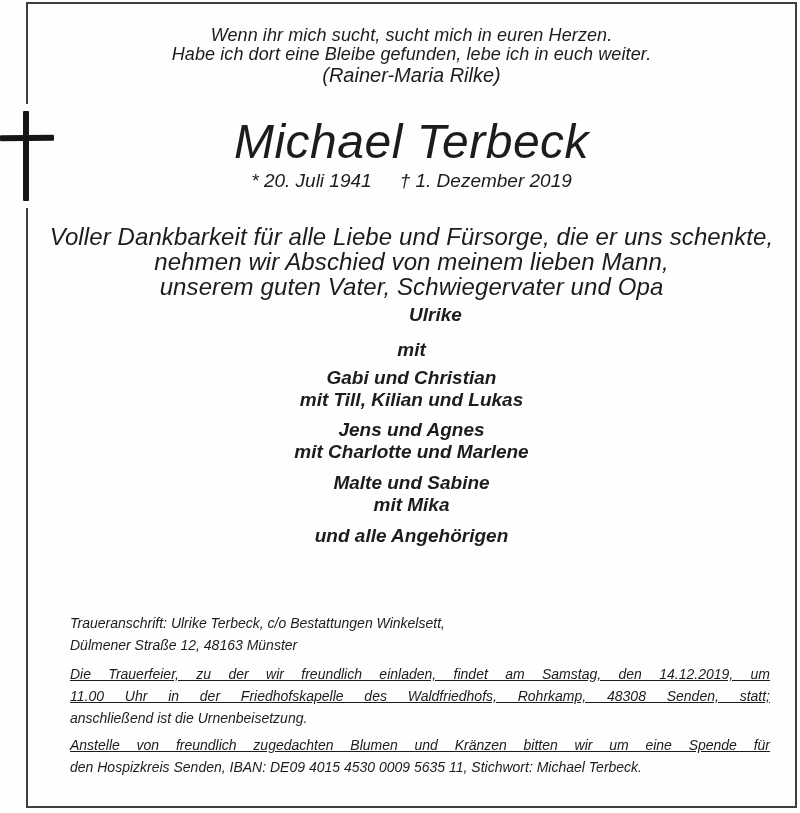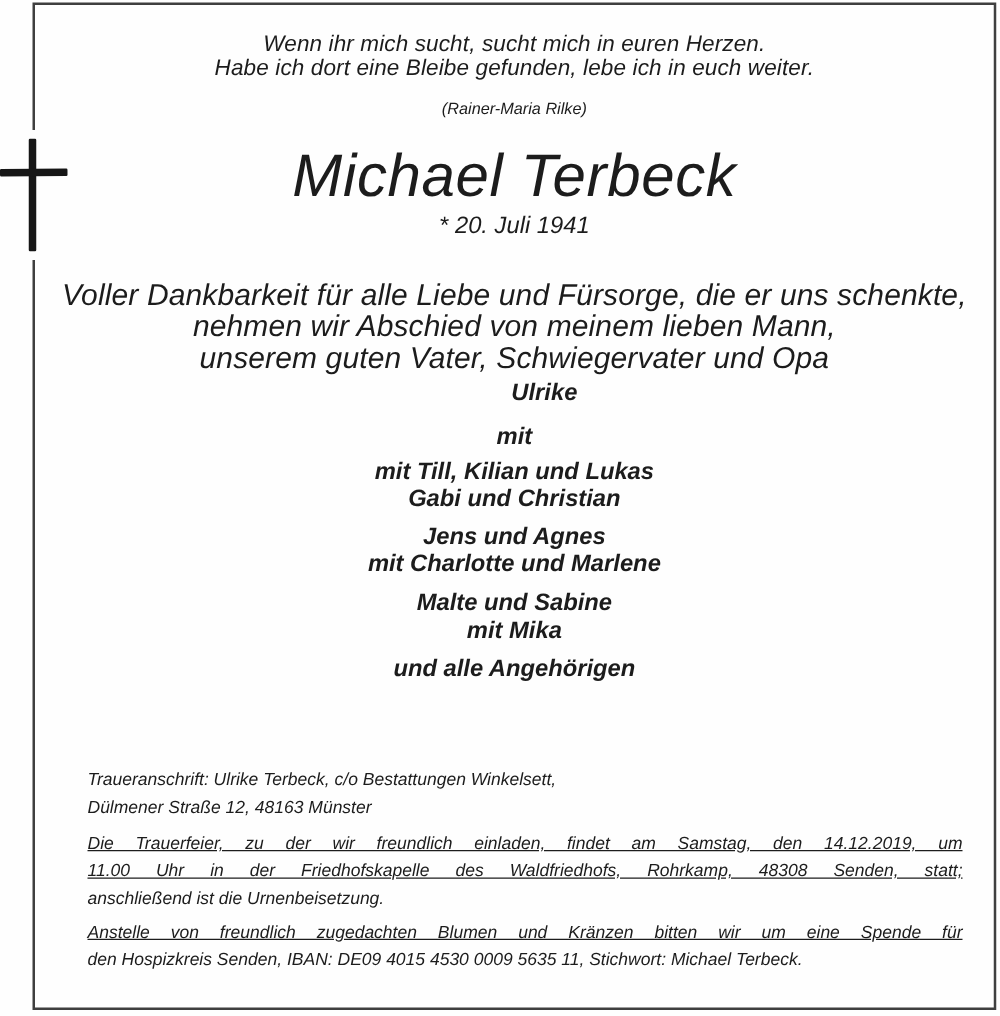--- a/index.html
+++ b/index.html
@@ -58,22 +58,22 @@
   .blk { position: absolute; left: 0; right: 0; font-style: italic; }
   .center { text-align: center; }
 
   .quote {
     top: 22px;
     font-size: 18px; line-height: 19px;
     font-weight: 500;
     letter-spacing: 0.1px;
   }
   .attribution {
-    top: 74px;
-    font-size: 13px; line-height: 17px;
+    top: 63px;
+    font-size: 20px; line-height: 17px;
     font-weight: 400;
   }
   .deceased-name {
     top: 112px;
     font-size: 48px; line-height: 52px;
     font-weight: 500;
     letter-spacing: 0.5px;
   }
   .dates-row {
     top: 166px;
@@ -126,37 +126,38 @@
 
     <div class="blk quote center">
       <div>Wenn ihr mich sucht, sucht mich in euren Herzen.</div>
       <div>Habe ich dort eine Bleibe gefunden, lebe ich in euch weiter.</div>
     </div>
     <div class="blk attribution center">(Rainer-Maria Rilke)</div>
 
     <div class="blk deceased-name center">Michael Terbeck</div>
     <div class="blk dates-row">
       <span>* 20. Juli 1941</span>
+      <span>† 1. Dezember 2019</span>
     </div>
 
     <div class="blk intro center">
       <div>Voller Dankbarkeit für alle Liebe und Fürsorge, die er uns schenkte,</div>
       <div>nehmen wir Abschied von meinem lieben Mann,</div>
       <div>unserem guten Vater, Schwiegervater und Opa</div>
     </div>
 
     <div class="blk mourner-group mg-0">
       <div>Ulrike</div>
     </div>
     <div class="blk mourner-group mg-1">
       <div>mit</div>
     </div>
     <div class="blk mourner-group mg-2">
+      <div>Gabi und Christian</div>
       <div>mit Till, Kilian und Lukas</div>
-      <div>Gabi und Christian</div>
     </div>
     <div class="blk mourner-group mg-3">
       <div>Jens und Agnes</div>
       <div>mit Charlotte und Marlene</div>
     </div>
     <div class="blk mourner-group mg-4">
       <div>Malte und Sabine</div>
       <div>mit Mika</div>
     </div>
     <div class="blk mourner-group mg-5">

